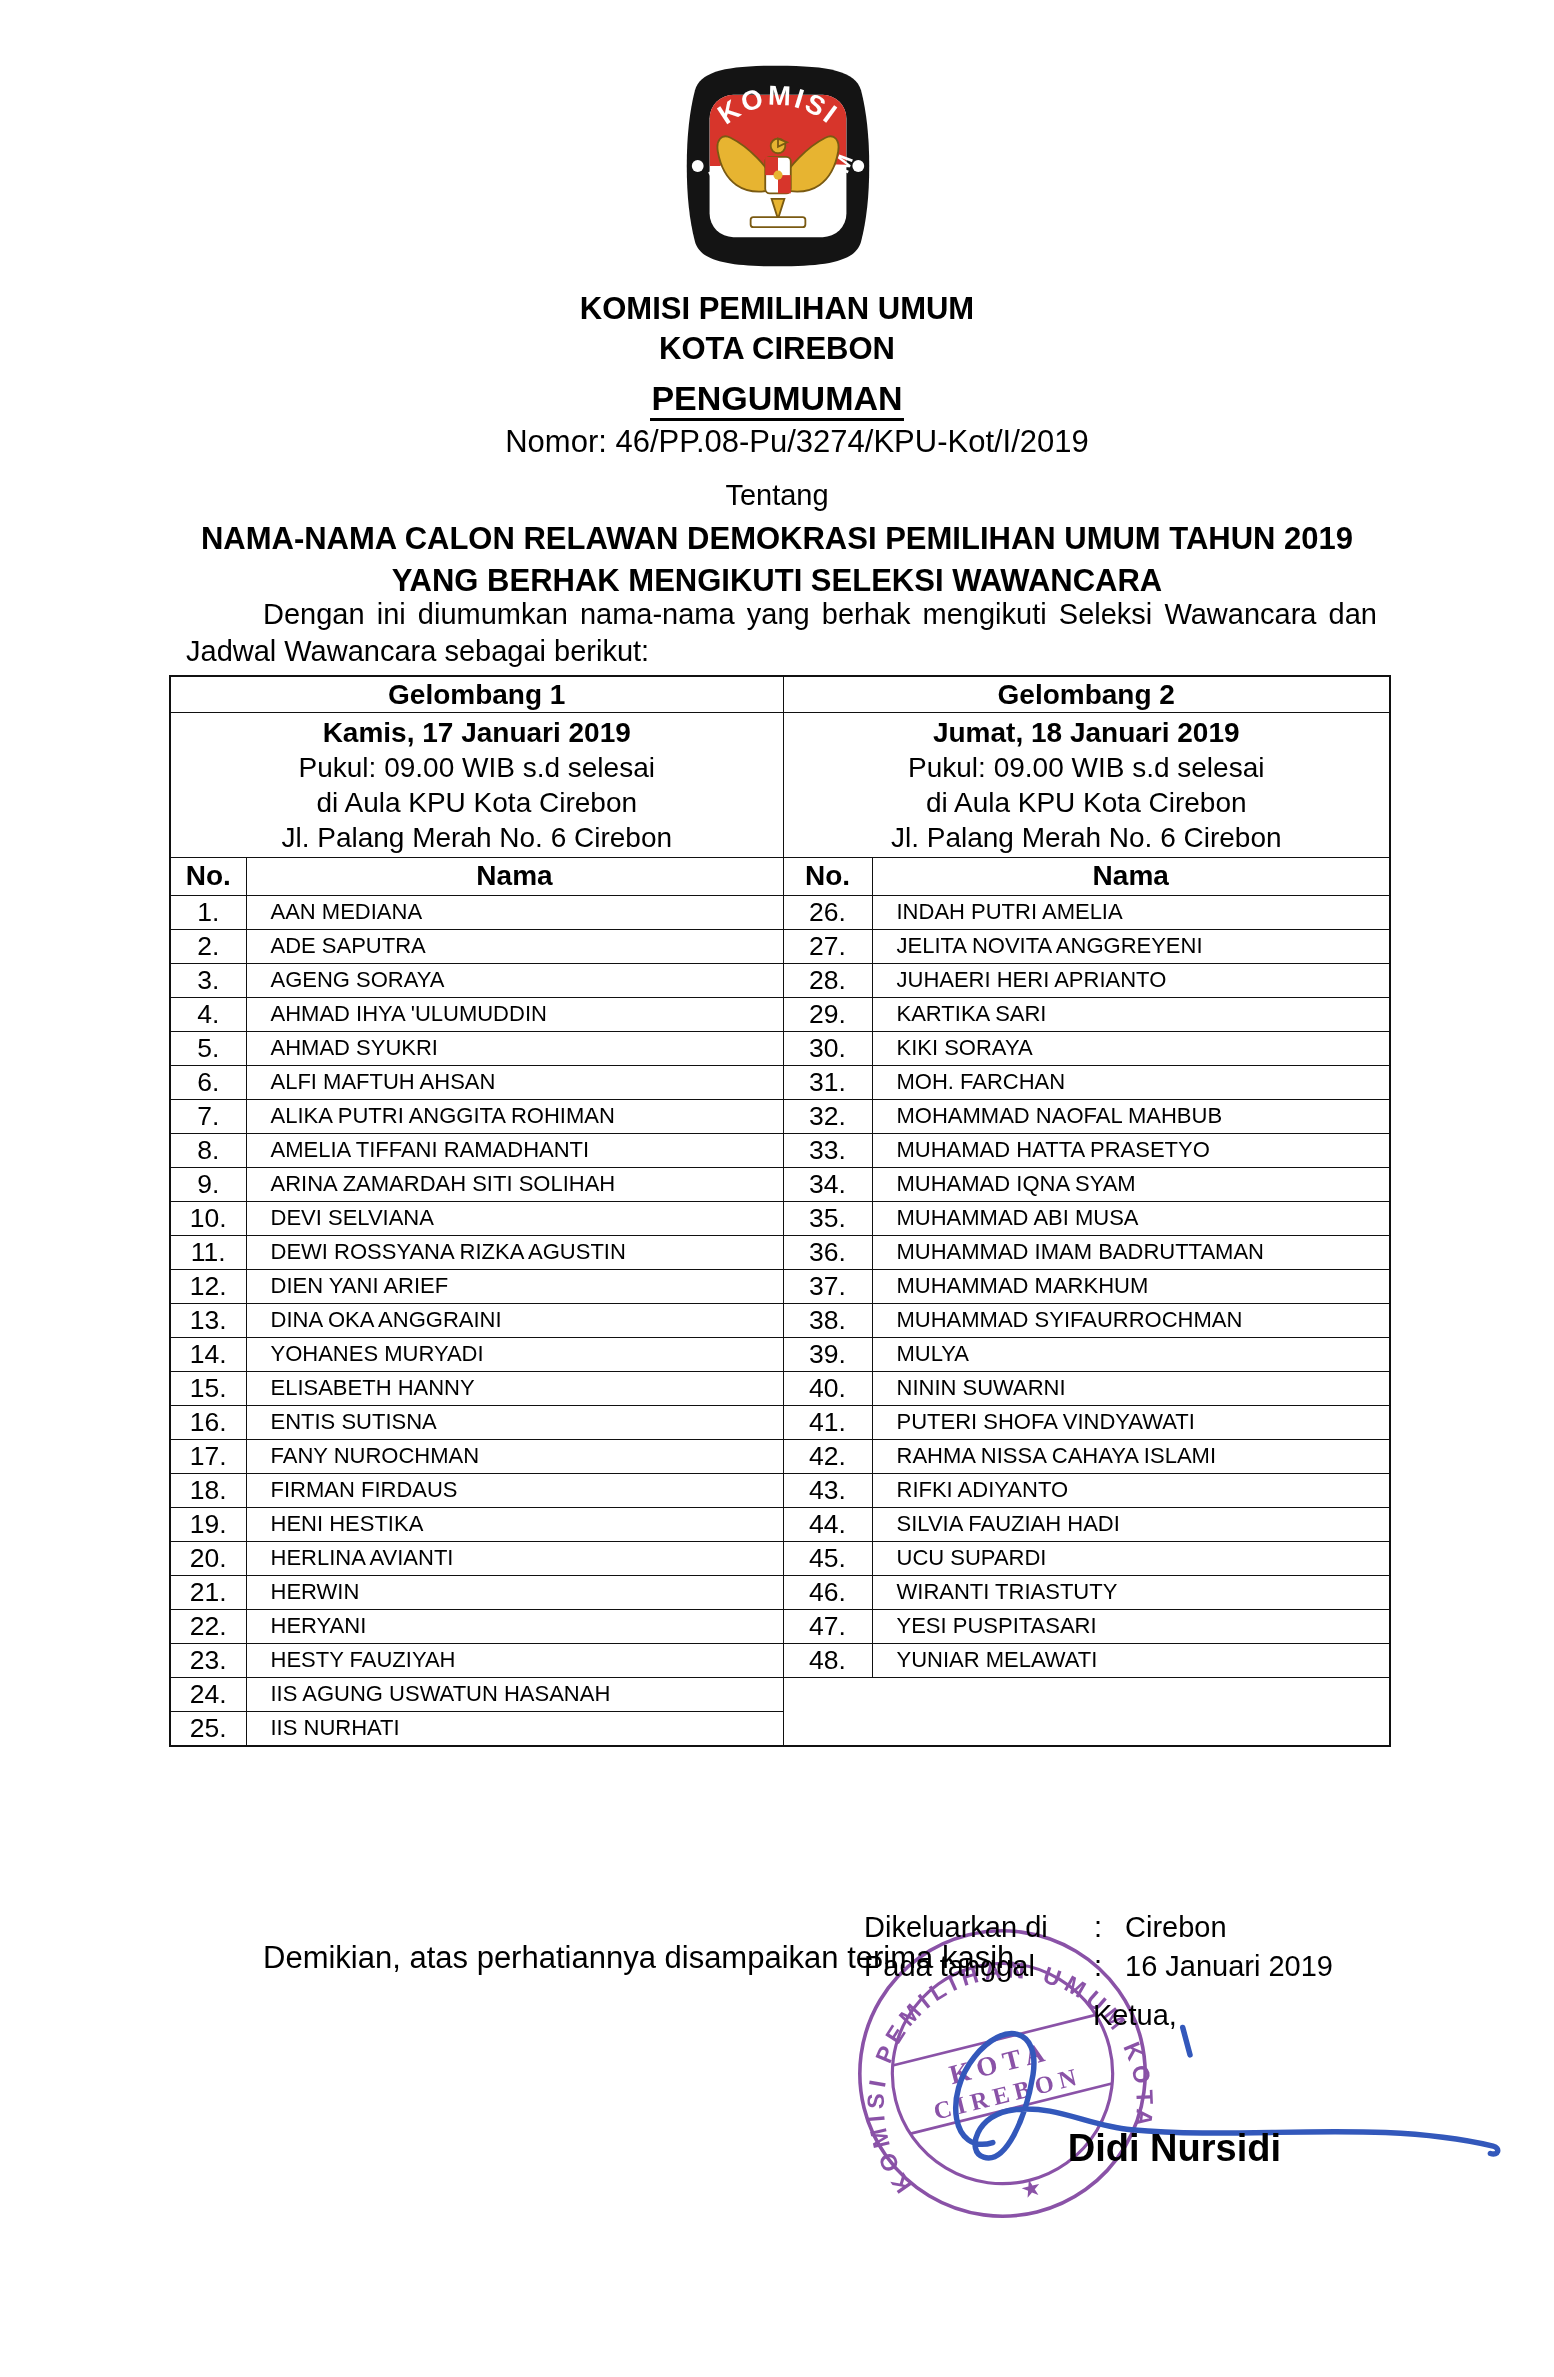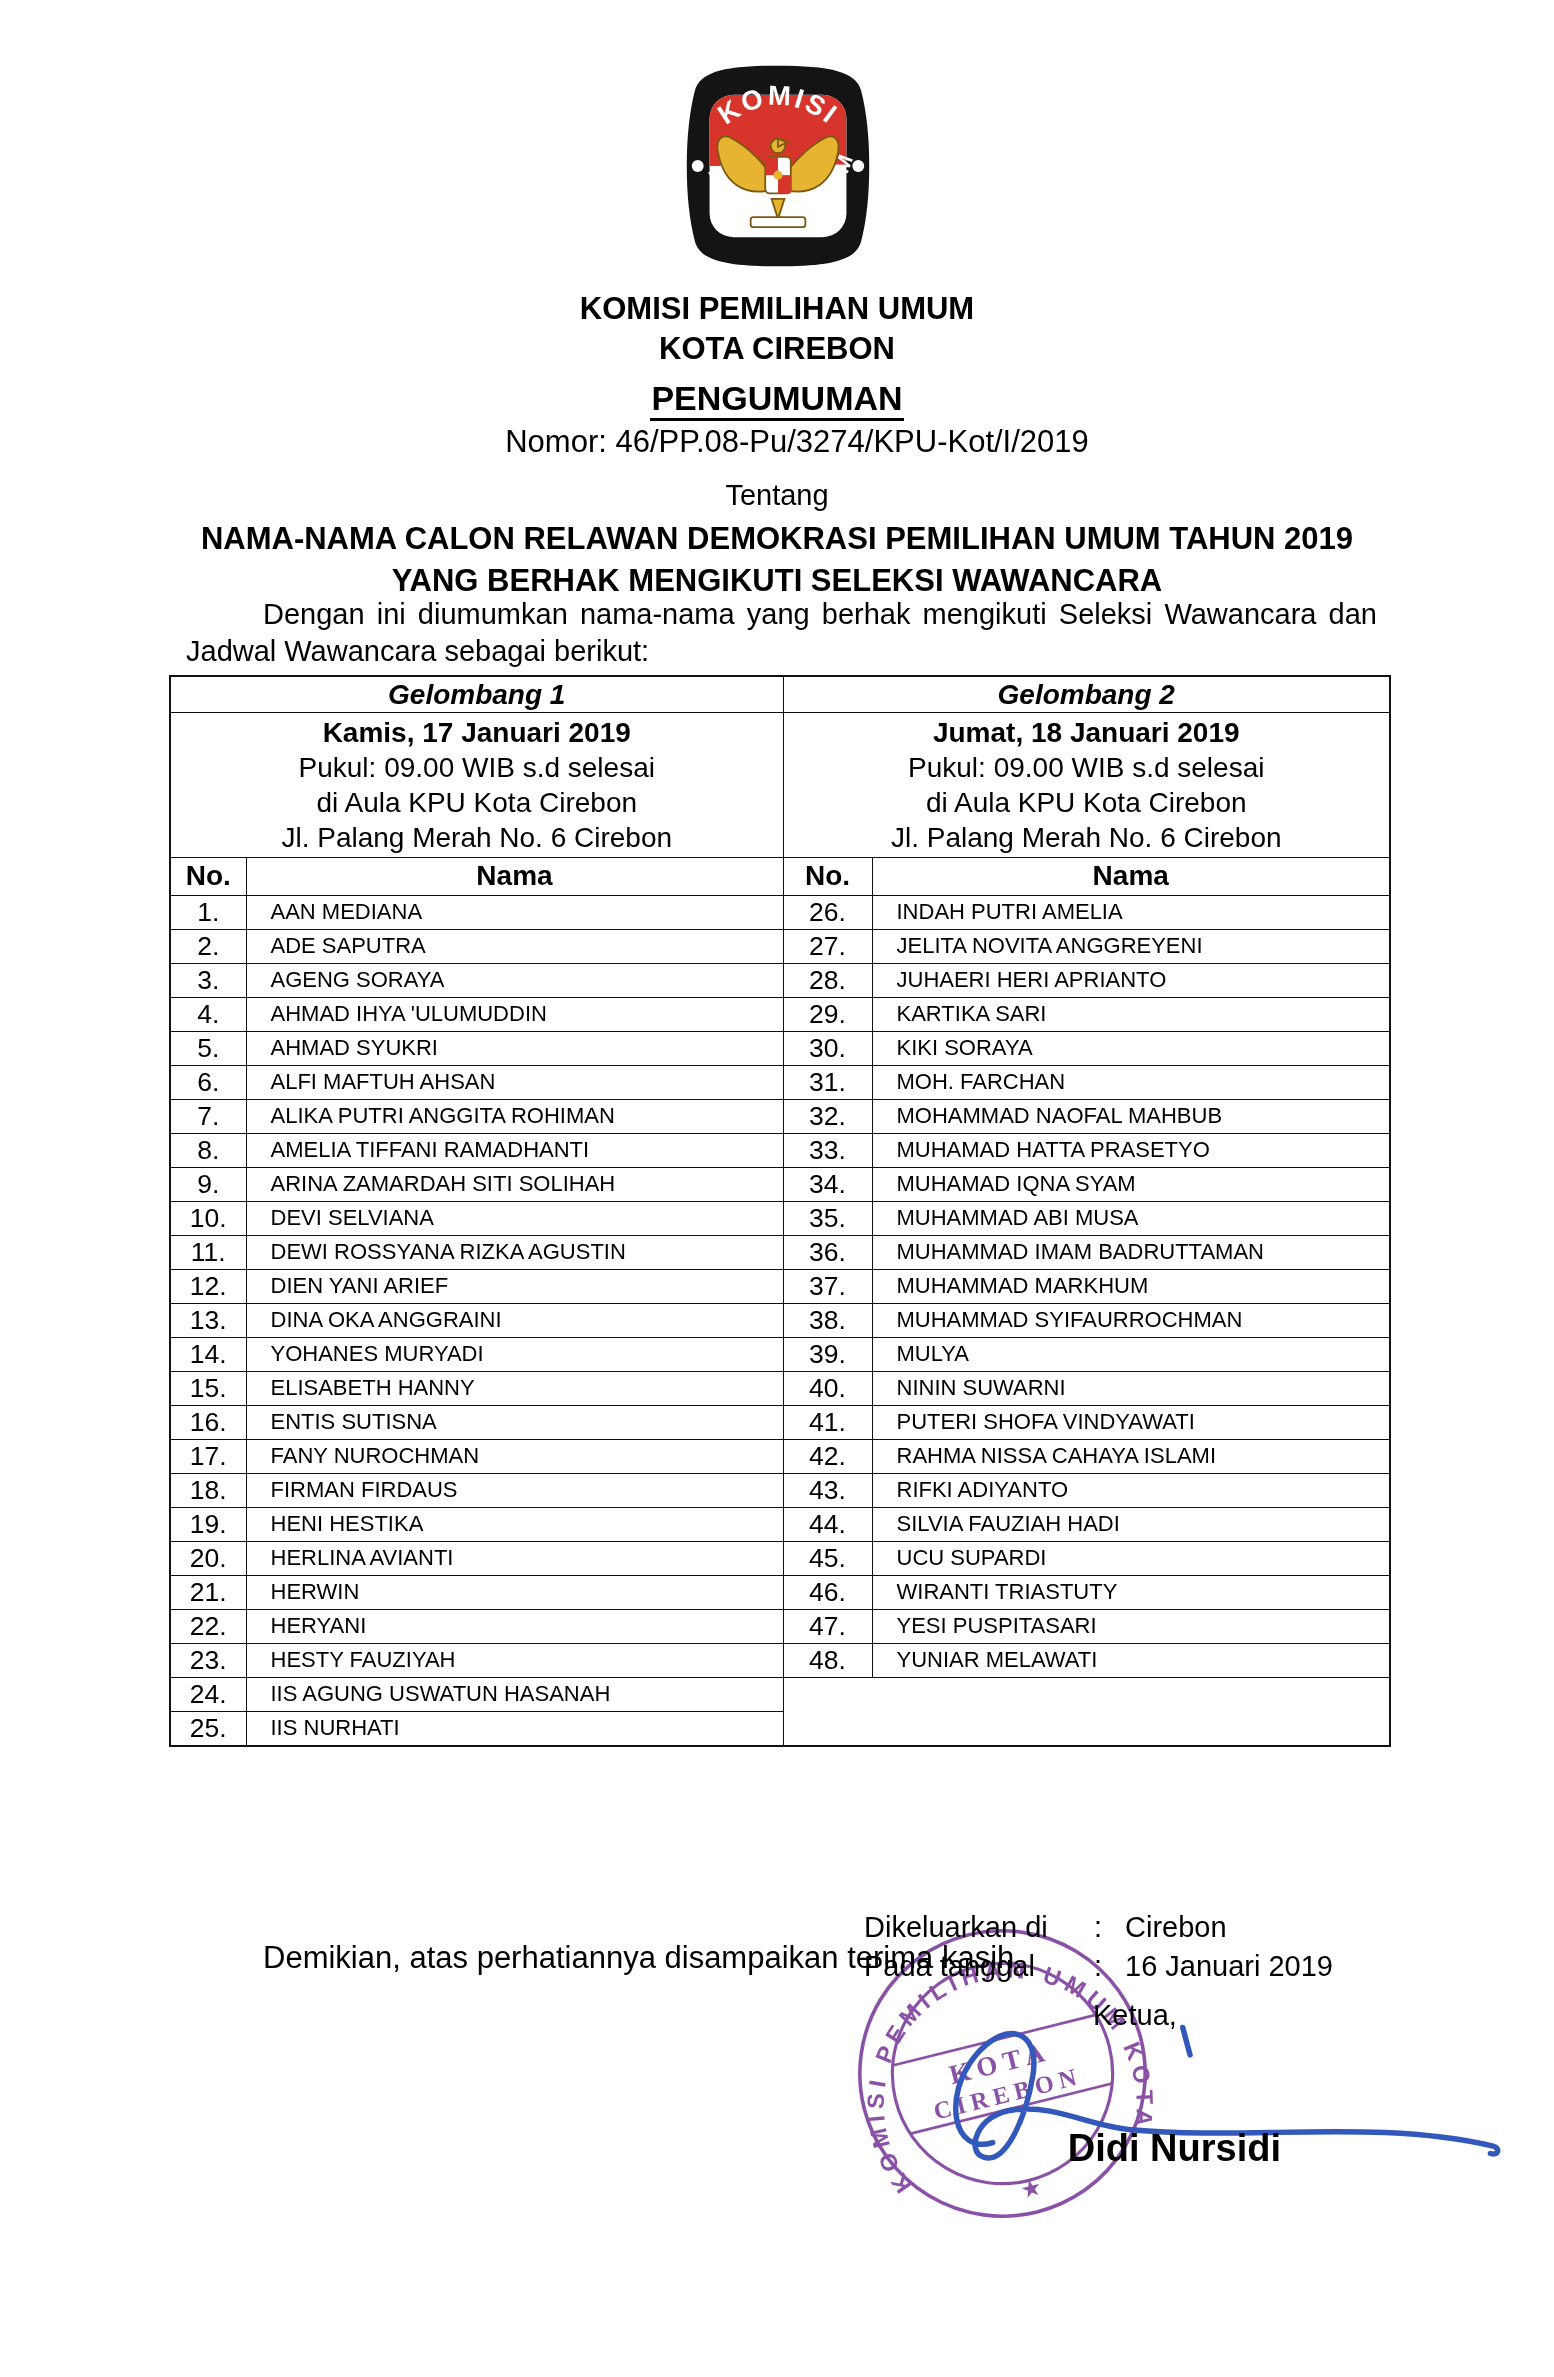--- a/index.html
+++ b/index.html
@@ -20,21 +20,21 @@
     left:186px;top:596px;width:1191px;font-size:29px;line-height:37px;
     text-align:justify;text-indent:77px;
   }
   
   table.sched{
     position:absolute;left:169px;top:675px;width:1220px;
     border-collapse:collapse;table-layout:fixed;
     border:2.7px solid #111;
   }
   table.sched td{border:1.8px solid #111;vertical-align:middle;overflow:hidden;white-space:nowrap;}
-  td.gel{height:33px;text-align:center;font-weight:bold;font-size:28px;font-style:italic;}
+  td.gel{height:33px;text-align:center;font-weight:bold;font-size:28px;}
   td.schd{height:139px;text-align:center;font-size:28px;padding:1.8px 0;}
   td.schd div{line-height:35px;}
   td.schd div.b{font-weight:bold;}
   td.colh{height:35px;text-align:center;font-weight:bold;font-size:28px;}
   td.no{height:33px;text-align:center;font-size:26.5px;padding:0;}
   td.nm{height:33px;font-size:22px;padding:0 7.3px 0 24px;text-align:left;}
   td.mrg{background:#fff;}
   
   .closing{left:186px;top:1940px;width:1189px;font-size:31px;text-indent:77px;}
   .issue-row{left:864px;width:567px;font-size:29px;line-height:37px;display:flex;}

